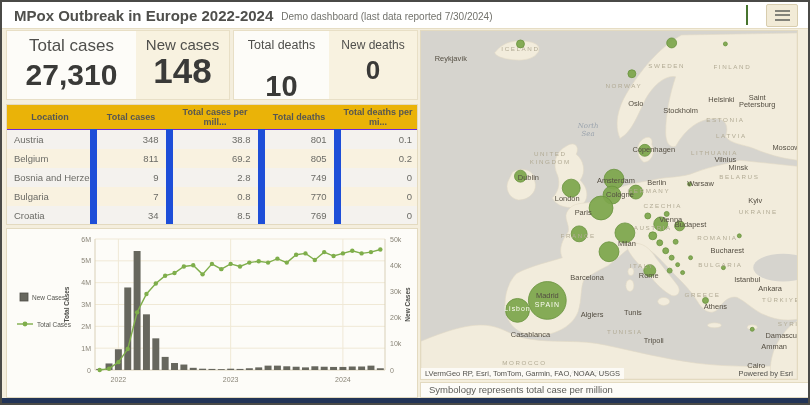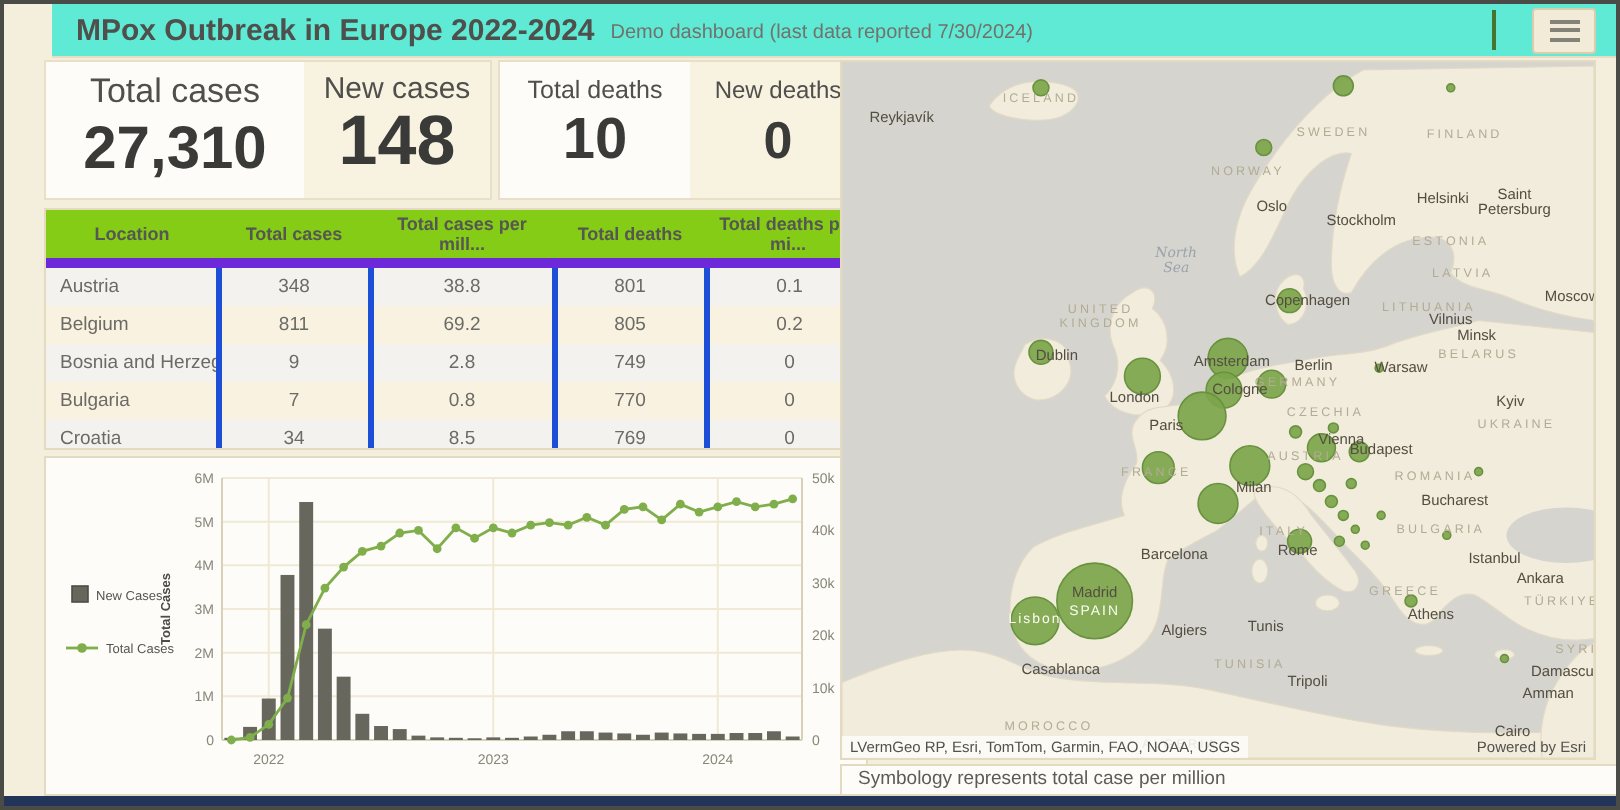--- a/index.html
+++ b/index.html
@@ -1,46 +1,46 @@
 <!DOCTYPE html>
 <html><head>
 <meta charset="utf-8">
 <style>
   html,body{margin:0;padding:0;background:#9a9a94;}
   .frame{position:relative;width:810px;height:405px;background:#f4eedd;border:2px solid #4a4a47;
          box-sizing:border-box;font-family:"Liberation Sans",sans-serif;overflow:hidden;}
   
-  .hdr{position:absolute;left:0;top:0;right:0;height:26px;background:#5eead4;border-bottom:1px solid #e6ddc4;
-       display:flex;align-items:center;margin-left:24px;}
+  .hdr{position:absolute;left:0;top:0;right:0;height:26px;background:#ffffff;border-bottom:1px solid #e6ddc4;
+       display:flex;align-items:center;}
   .hdr-title{font-size:15px;font-weight:bold;color:#4f4f4c;margin-left:12px;white-space:nowrap;}
   .hdr-sub{font-size:10px;color:#72726c;margin-left:8px;white-space:nowrap;position:relative;top:1px;}
   .hdr-right{margin-left:auto;display:flex;align-items:center;height:100%;}
   .hdr-divider{width:2px;height:20px;background:#47742e;}
   .burger{width:30px;height:21px;margin:0 10px 0 18px;border:1px solid #d8cdae;background:#f2ebd7;border-radius:2px;
           display:flex;flex-direction:column;justify-content:center;align-items:center;gap:2.5px;cursor:pointer;}
   .burger span{display:block;width:15px;height:2px;background:#83837a;}
   
-  .left-col{position:absolute;left:20px;top:28px;width:412px;}
+  .left-col{position:absolute;left:4px;top:28px;width:412px;}
   .kpi-row{display:flex;height:70px;}
   .kpi-group{display:flex;border:1px solid #e8dfc6;background:#fdfcf8;box-sizing:border-box;}
   .kpi-group.g1{width:224px;margin-right:3px;}
   .kpi-group.g2{width:185px;}
   .kpi-card{box-sizing:border-box;text-align:center;padding-top:5px;overflow:hidden;}
   .kpi-card.alt{background:#f8f2e0;}
   .kpi-label{color:#4f4f4c;line-height:1.15;}
   .kpi-value{color:#3a3a38;font-weight:bold;line-height:1.05;}
   .kc0{width:129px;} .kc0 .kpi-label{font-size:17px;} .kc0 .kpi-value{font-size:30px;margin-top:3px;}
   .kc1{width:93px;}  .kc1 .kpi-label{font-size:15px;} .kc1 .kpi-value{font-size:35px;margin-top:0px;}
-  .kc2{width:95px;}  .kc2 .kpi-label{font-size:12.5px;margin-top:2px;} .kc2 .kpi-value{font-size:29px;margin-top:3px;}
+  .kc2{width:95px;}  .kc2 .kpi-label{font-size:12.5px;margin-top:2px;} .kc2 .kpi-value{font-size:29px;margin-top:19px;}
   .kc3{width:88px;}  .kc3 .kpi-label{font-size:12px;margin-top:3px;}  .kc3 .kpi-value{font-size:26px;margin-top:4px;}
   
   .table-panel{margin-top:4px;height:121px;border:1px solid #e3dac0;background:#fdfcf8;overflow:hidden;box-sizing:border-box;}
   table{width:100%;border-collapse:collapse;table-layout:fixed;}
-  th{font-size:9px;color:#565652;font-weight:bold;height:22px;border-bottom:5px solid #6d28d9;background:#84cc16;}
-  td{font-size:9.5px;color:#6b6b66;height:19px;padding:0 7px;border-left:3px solid #1d4ed8;text-align:center;overflow:hidden;white-space:nowrap;}
+  th{font-size:9px;color:#565652;font-weight:bold;height:22px;border-bottom:1px solid #6d28d9;background:#eab308;}
+  td{font-size:9.5px;color:#6b6b66;height:19px;padding:0 7px;border-left:7px solid #1d4ed8;text-align:right;overflow:hidden;white-space:nowrap;}
   td:first-child{text-align:left;border-left:none;}
   tr.odd td{background:#f4f2ee;} tr.even td{background:#f9f2e0;}
   
   .chart-panel{margin-top:3px;height:170px;border:1px solid #e3dac0;background:#fdfcf8;position:relative;box-sizing:border-box;}
   .chart-panel svg{position:absolute;left:0;top:0;}
   .tick{font-size:7px;fill:#8a8578;}
   .axis-title{font-size:6.5px;font-weight:bold;fill:#4c4c48;}
   .legend-label{font-size:6.5px;fill:#55554f;}
   
   .map-panel{position:absolute;left:418px;top:28px;width:378px;height:350px;border:1px solid #e3dac0;box-sizing:border-box;

